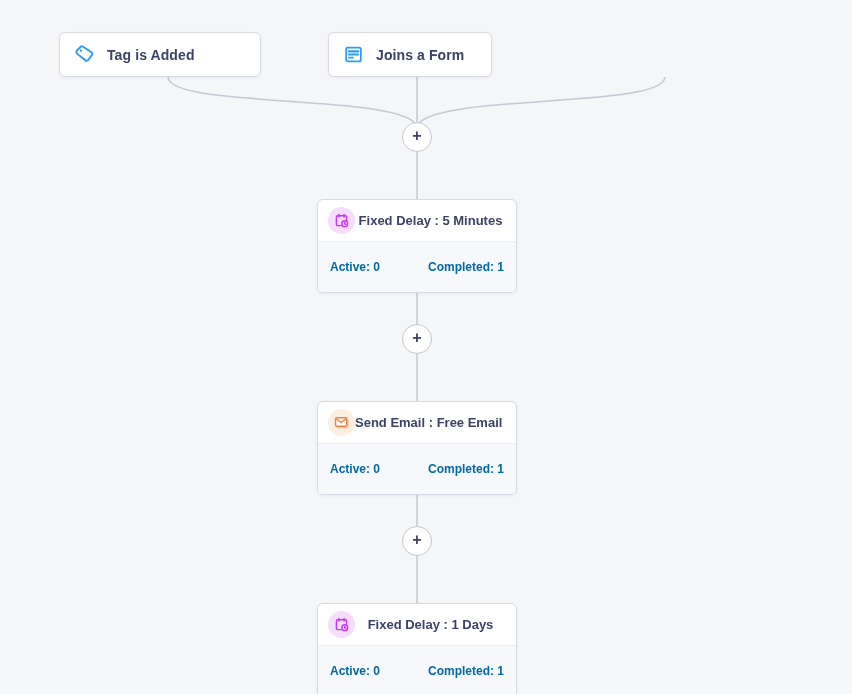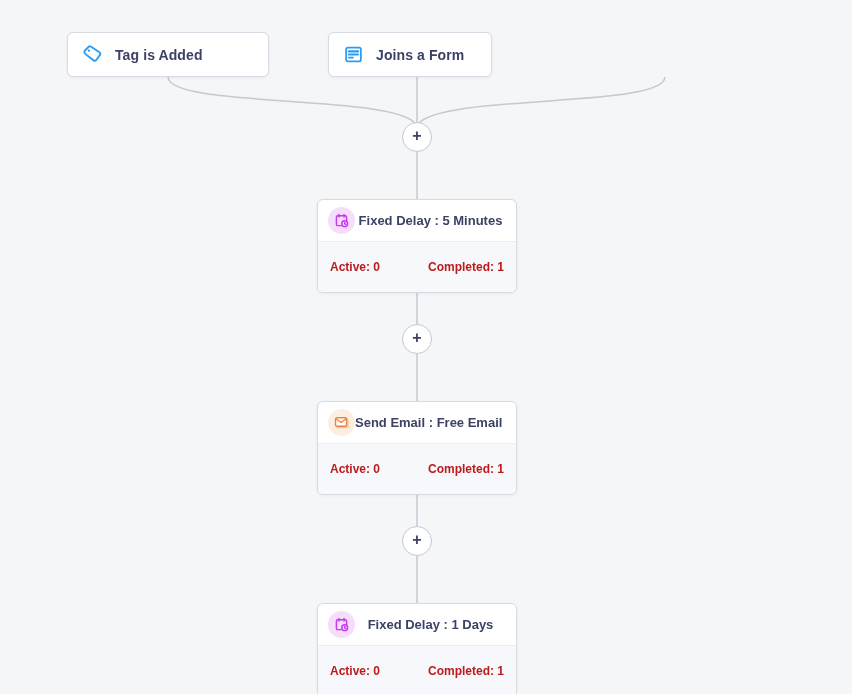--- a/index.html
+++ b/index.html
@@ -121,21 +121,21 @@
     background: #f7f8fb;
     border-top: 1px solid #eceef4;
     display: flex;
     align-items: center;
     justify-content: space-between;
     padding: 0 12px;
   }
   .step-stat {
     font-size: 12px;
     font-weight: 700;
-    color: #b91c1c;
+    color: #0369a1;
   }
 </style>
 </head>
 <body>
 
 <div id="canvas">
 
   <svg id="connectors" width="852" height="694" viewBox="0 0 852 694">
     <g fill="none" stroke="#c5c8d3" stroke-width="1.5">
 
@@ -152,21 +152,21 @@
       <path d="M417 354 L417 401"></path>
 
       <path d="M417 478 L417 526"></path>
 
       <path d="M417 556 L417 603"></path>
 
       <path d="M417 680 L417 694"></path>
     </g>
   </svg>
 
-  <div class="trigger-card" style="left:67px; width:202px;">
+  <div class="trigger-card" style="left:59px; width:202px;">
     <span class="trigger-icon">
       <svg width="21" height="21" viewBox="0 0 20 20" fill="none" stroke="#2e9cf2" stroke-width="1.8" stroke-linejoin="round" stroke-linecap="round">
         <path d="M2.8 6.2 L6.4 2.6 C6.9 2.1 7.7 2 8.3 2.4 L16.6 7.8 C17.5 8.4 17.7 9.6 17.1 10.4 L13.6 15.2 C13 16 11.8 16.2 11 15.6 L3.1 9.4 C2.1 8.6 2 7.1 2.8 6.2 Z"></path>
         <circle cx="6.6" cy="6.4" r="1.1" fill="#2e9cf2" stroke="none"></circle>
       </svg>
     </span>
     <span class="trigger-label">Tag is Added</span>
   </div>
 
   <div class="trigger-card" style="left:328px; width:164px;">

